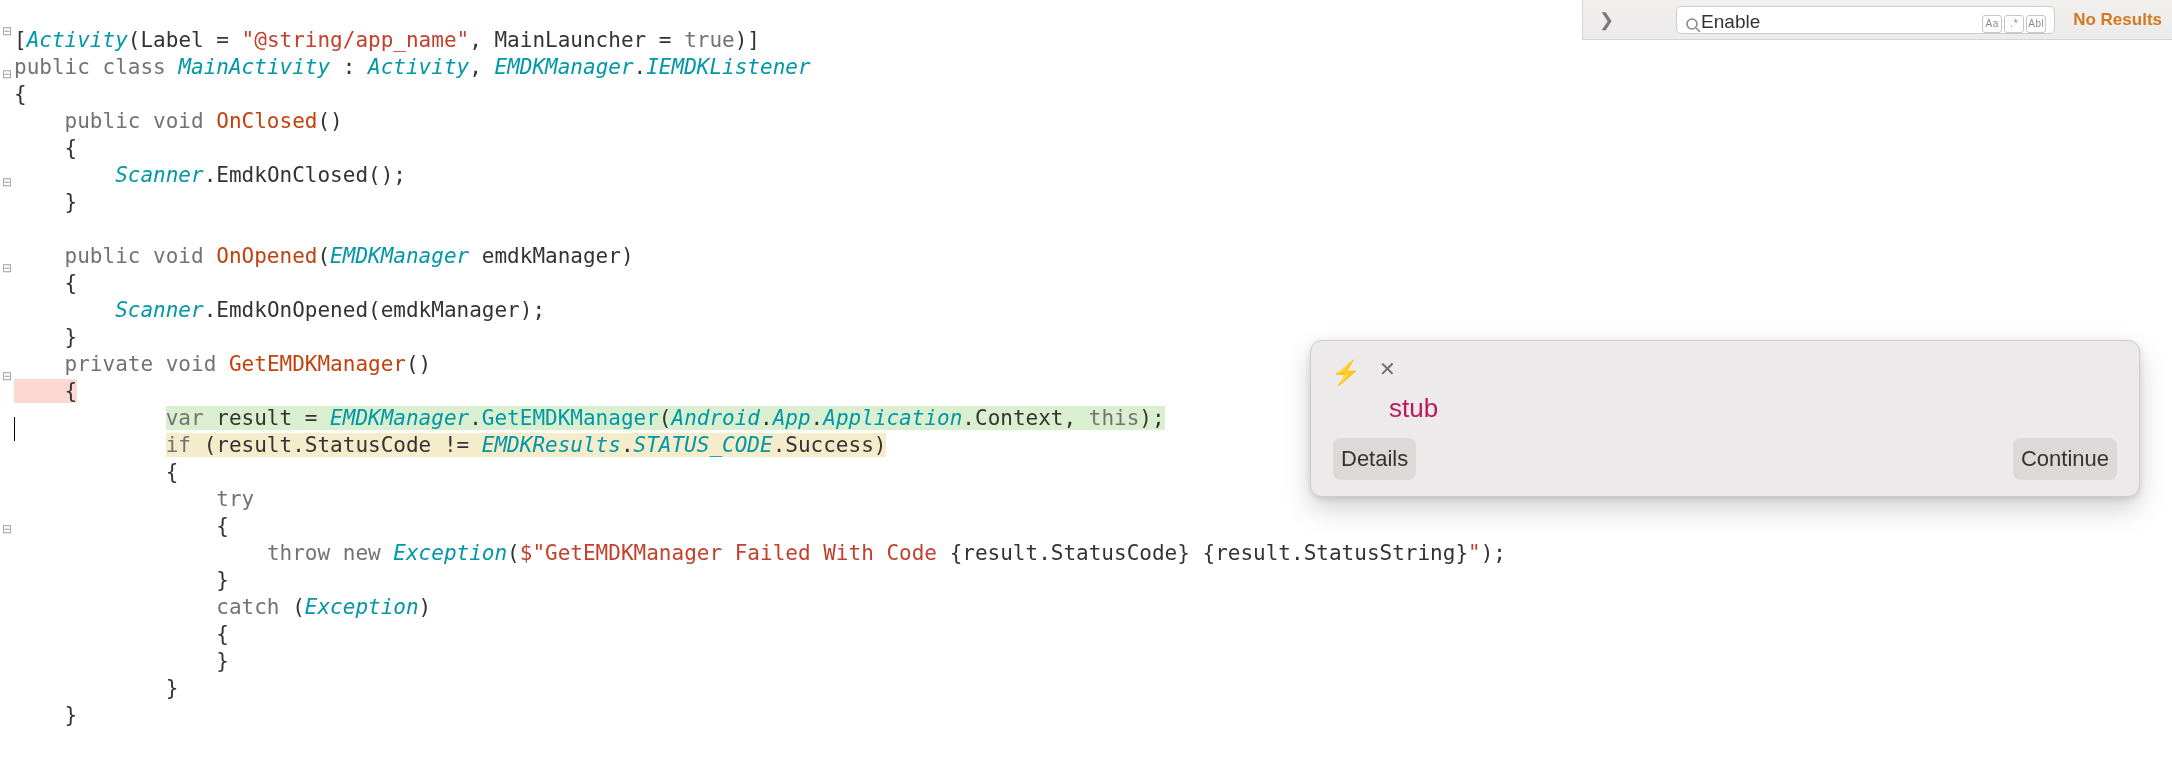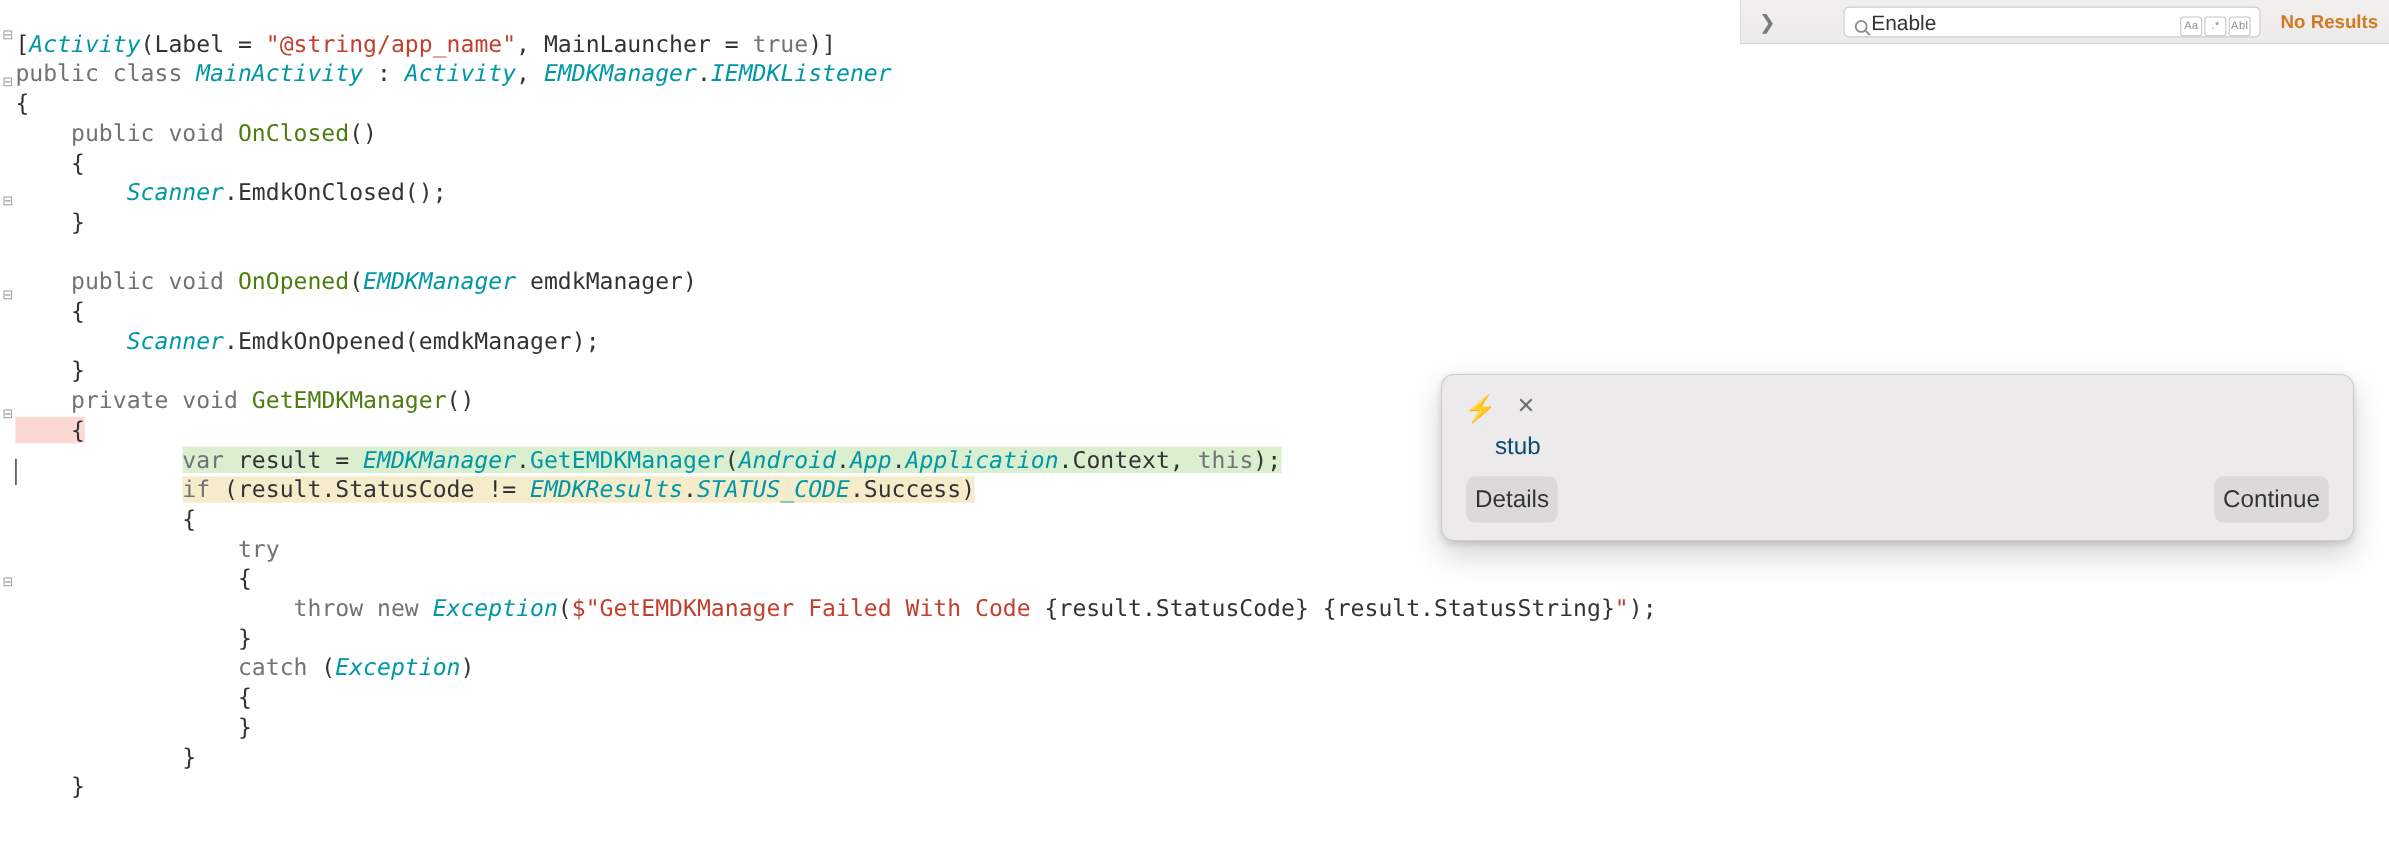--- a/index.html
+++ b/index.html
@@ -60,36 +60,36 @@
   .hl-red  { display:inline; background:#fbd8d2; }
   .hl-grn  { display:inline; background:#d9efcf; }
   .hl-yel  { display:inline; background:#f5eccb; }
 
   
   .kw   { color:#737373; }       
   .type { color:#0097a7;font-style:italic; }
   .str  { color:#c2402d; }       
   .name { color:#0097a7; }
   .op   { color:#333; }
-  .id   { color:#4d7c0f;text-align:right; }
+  .id   { color:#c2410c;text-align:right; }
 
   
   .popup {
     position:absolute; left:1310px; top:340px; width:830px;
     background:#eceaea; border:1px solid #cfcccc; border-radius:12px;
     box-shadow:0 12px 28px rgba(0,0,0,.18), 0 2px 6px rgba(0,0,0,.12);
     padding:18px 20px 16px 20px;
     font-family:-apple-system,Helvetica,Arial,sans-serif;
   }
   .popup .row1 { display:flex; align-items:flex-start; gap:14px; }
   .popup .bolt { color:#e8a13a; font-size:24px; line-height:28px; }
   .popup .title { font-size:25px; color:#3a3a3a; flex:1; }
   .popup .title b { font-weight:700; }
   .popup .close { color:#6f6f6f; font-size:20px; cursor:pointer; padding:0 4px; line-height:20px; }
-  .popup .sub   { font-size:22px; color:#0c4a6e; margin:6px 0 14px 28px; }
+  .popup .sub   { font-size:26px; color:#be185d; margin:6px 0 14px 58px; }
   .popup .btns  { display:flex; justify-content:space-between; padding:0 2px; }
   .popup button {
     background:#dcdad9; border:none; border-radius:8px; padding:8px 8px;
     font-size:22px; color:#333; cursor:pointer;
     font-family:-apple-system,Helvetica,Arial,sans-serif;
   }
 </style>
 </head>
 <body>
 

